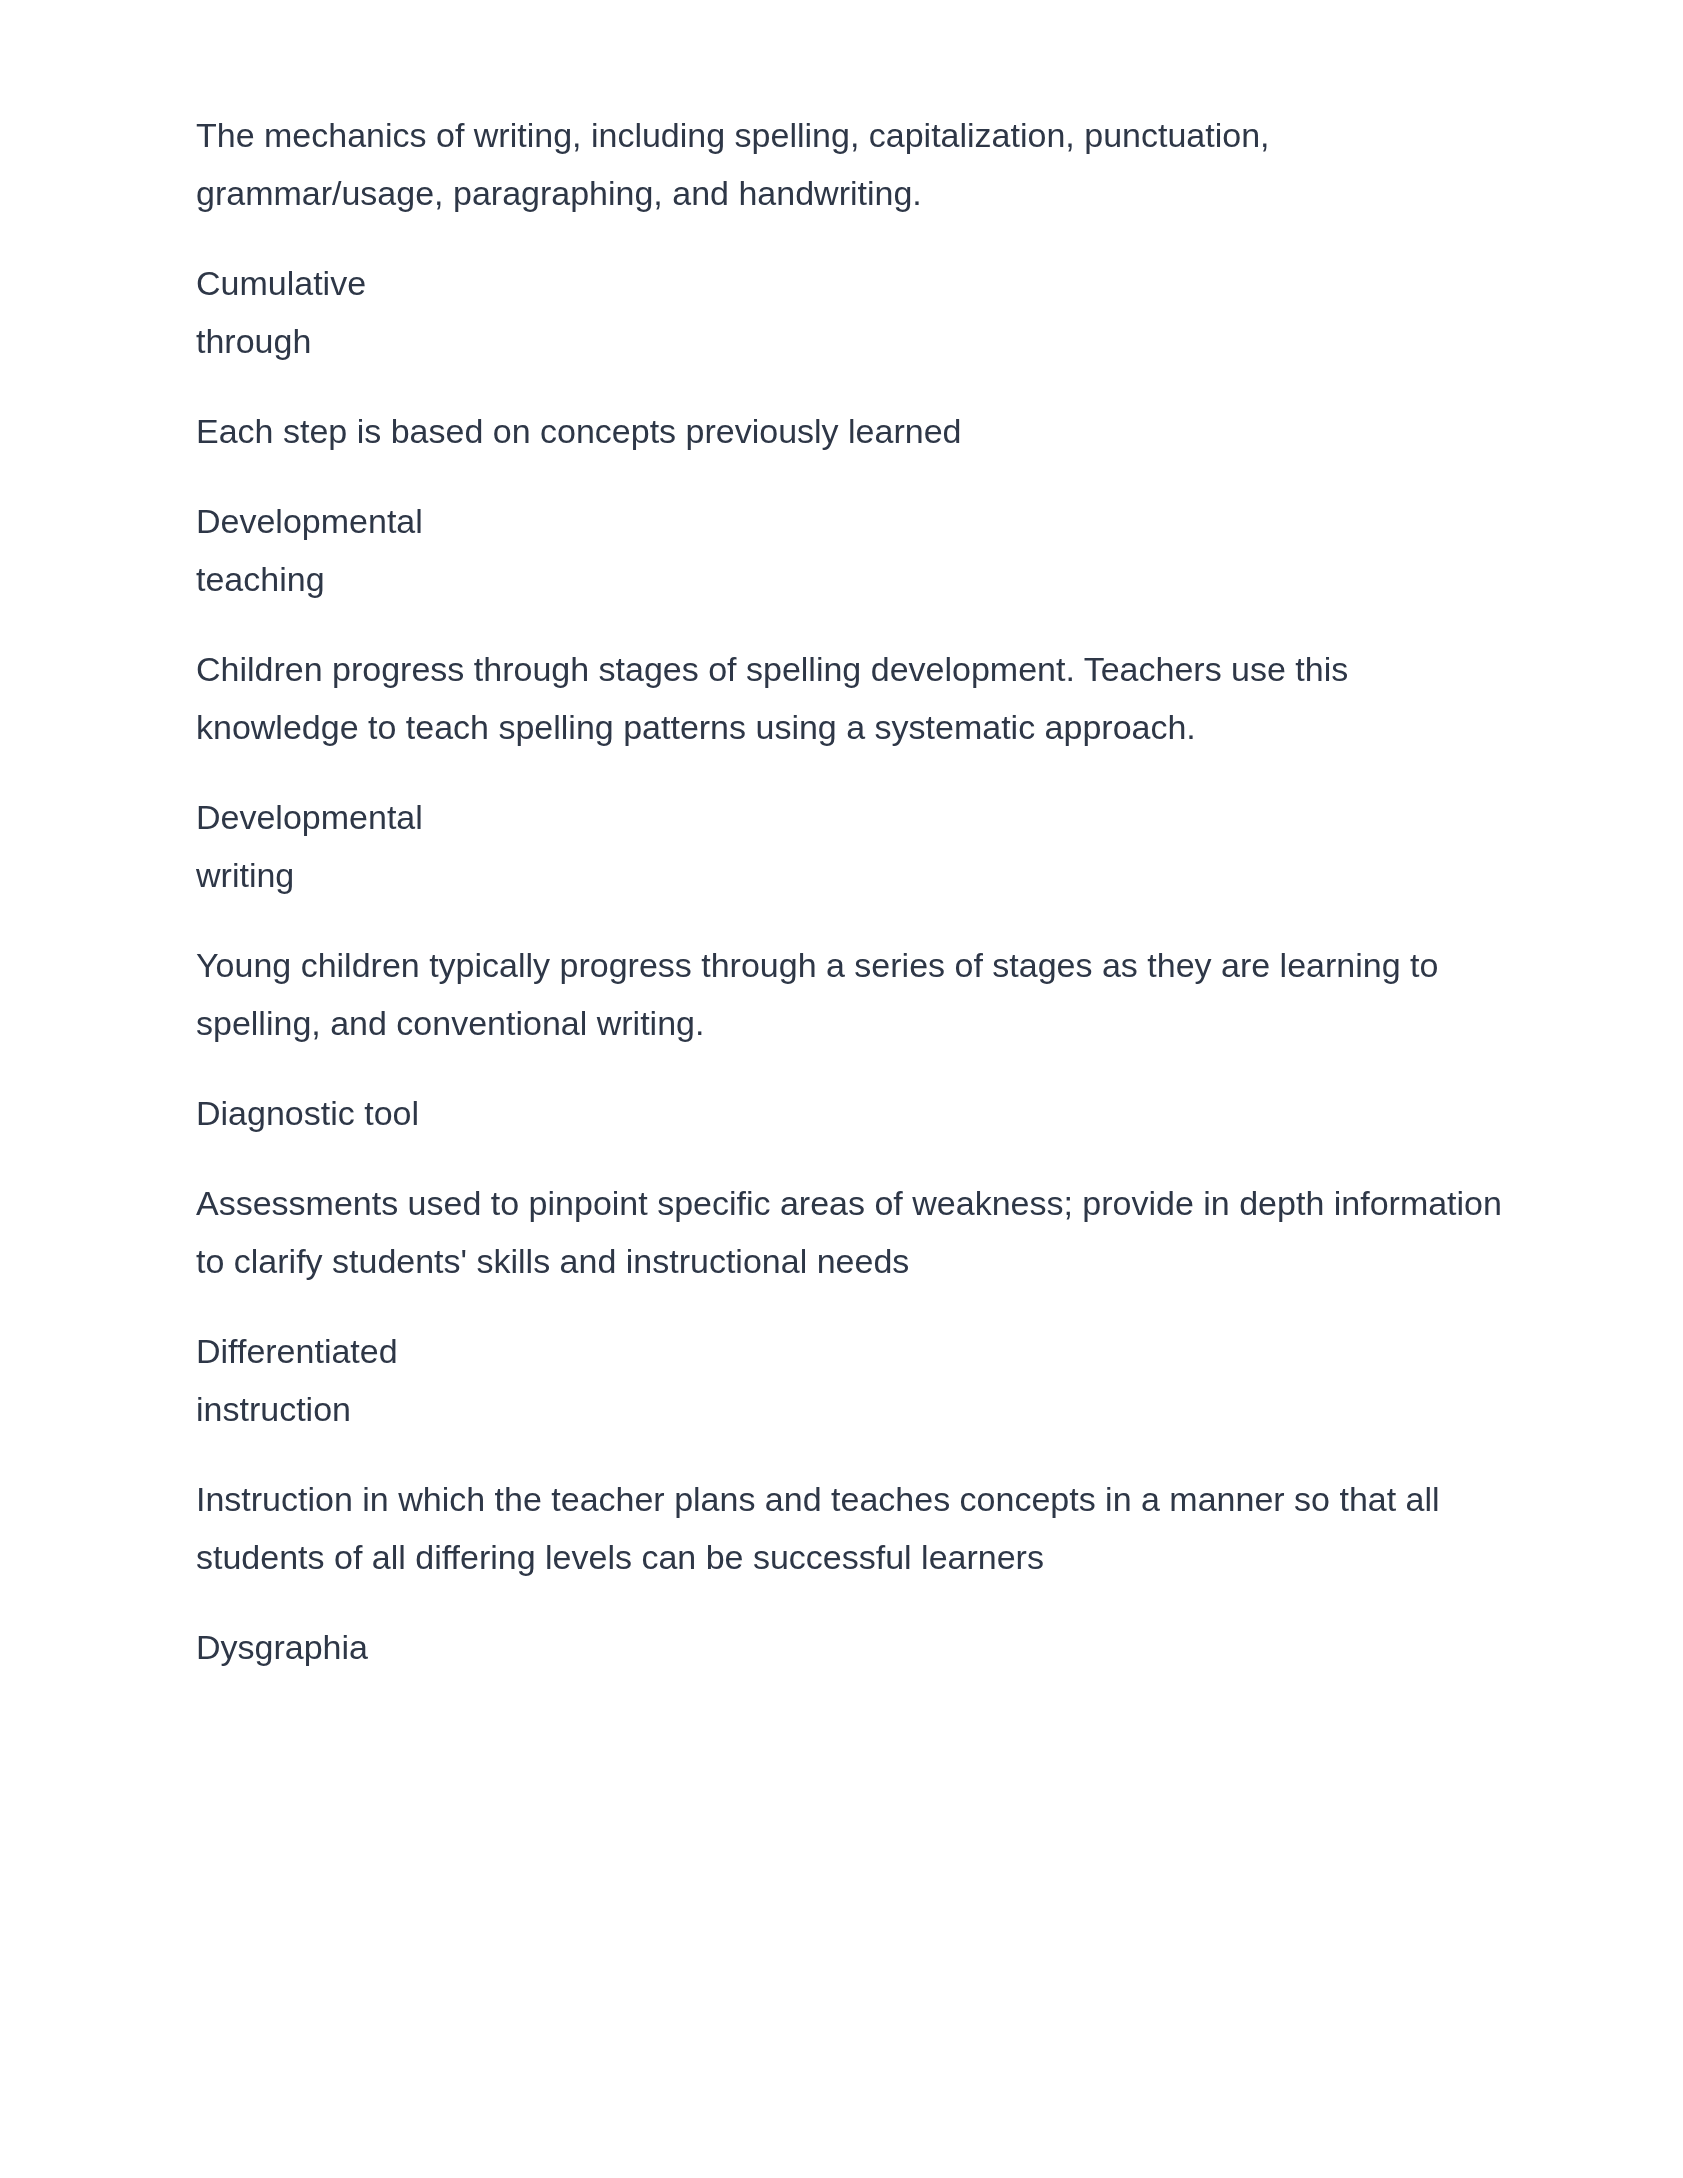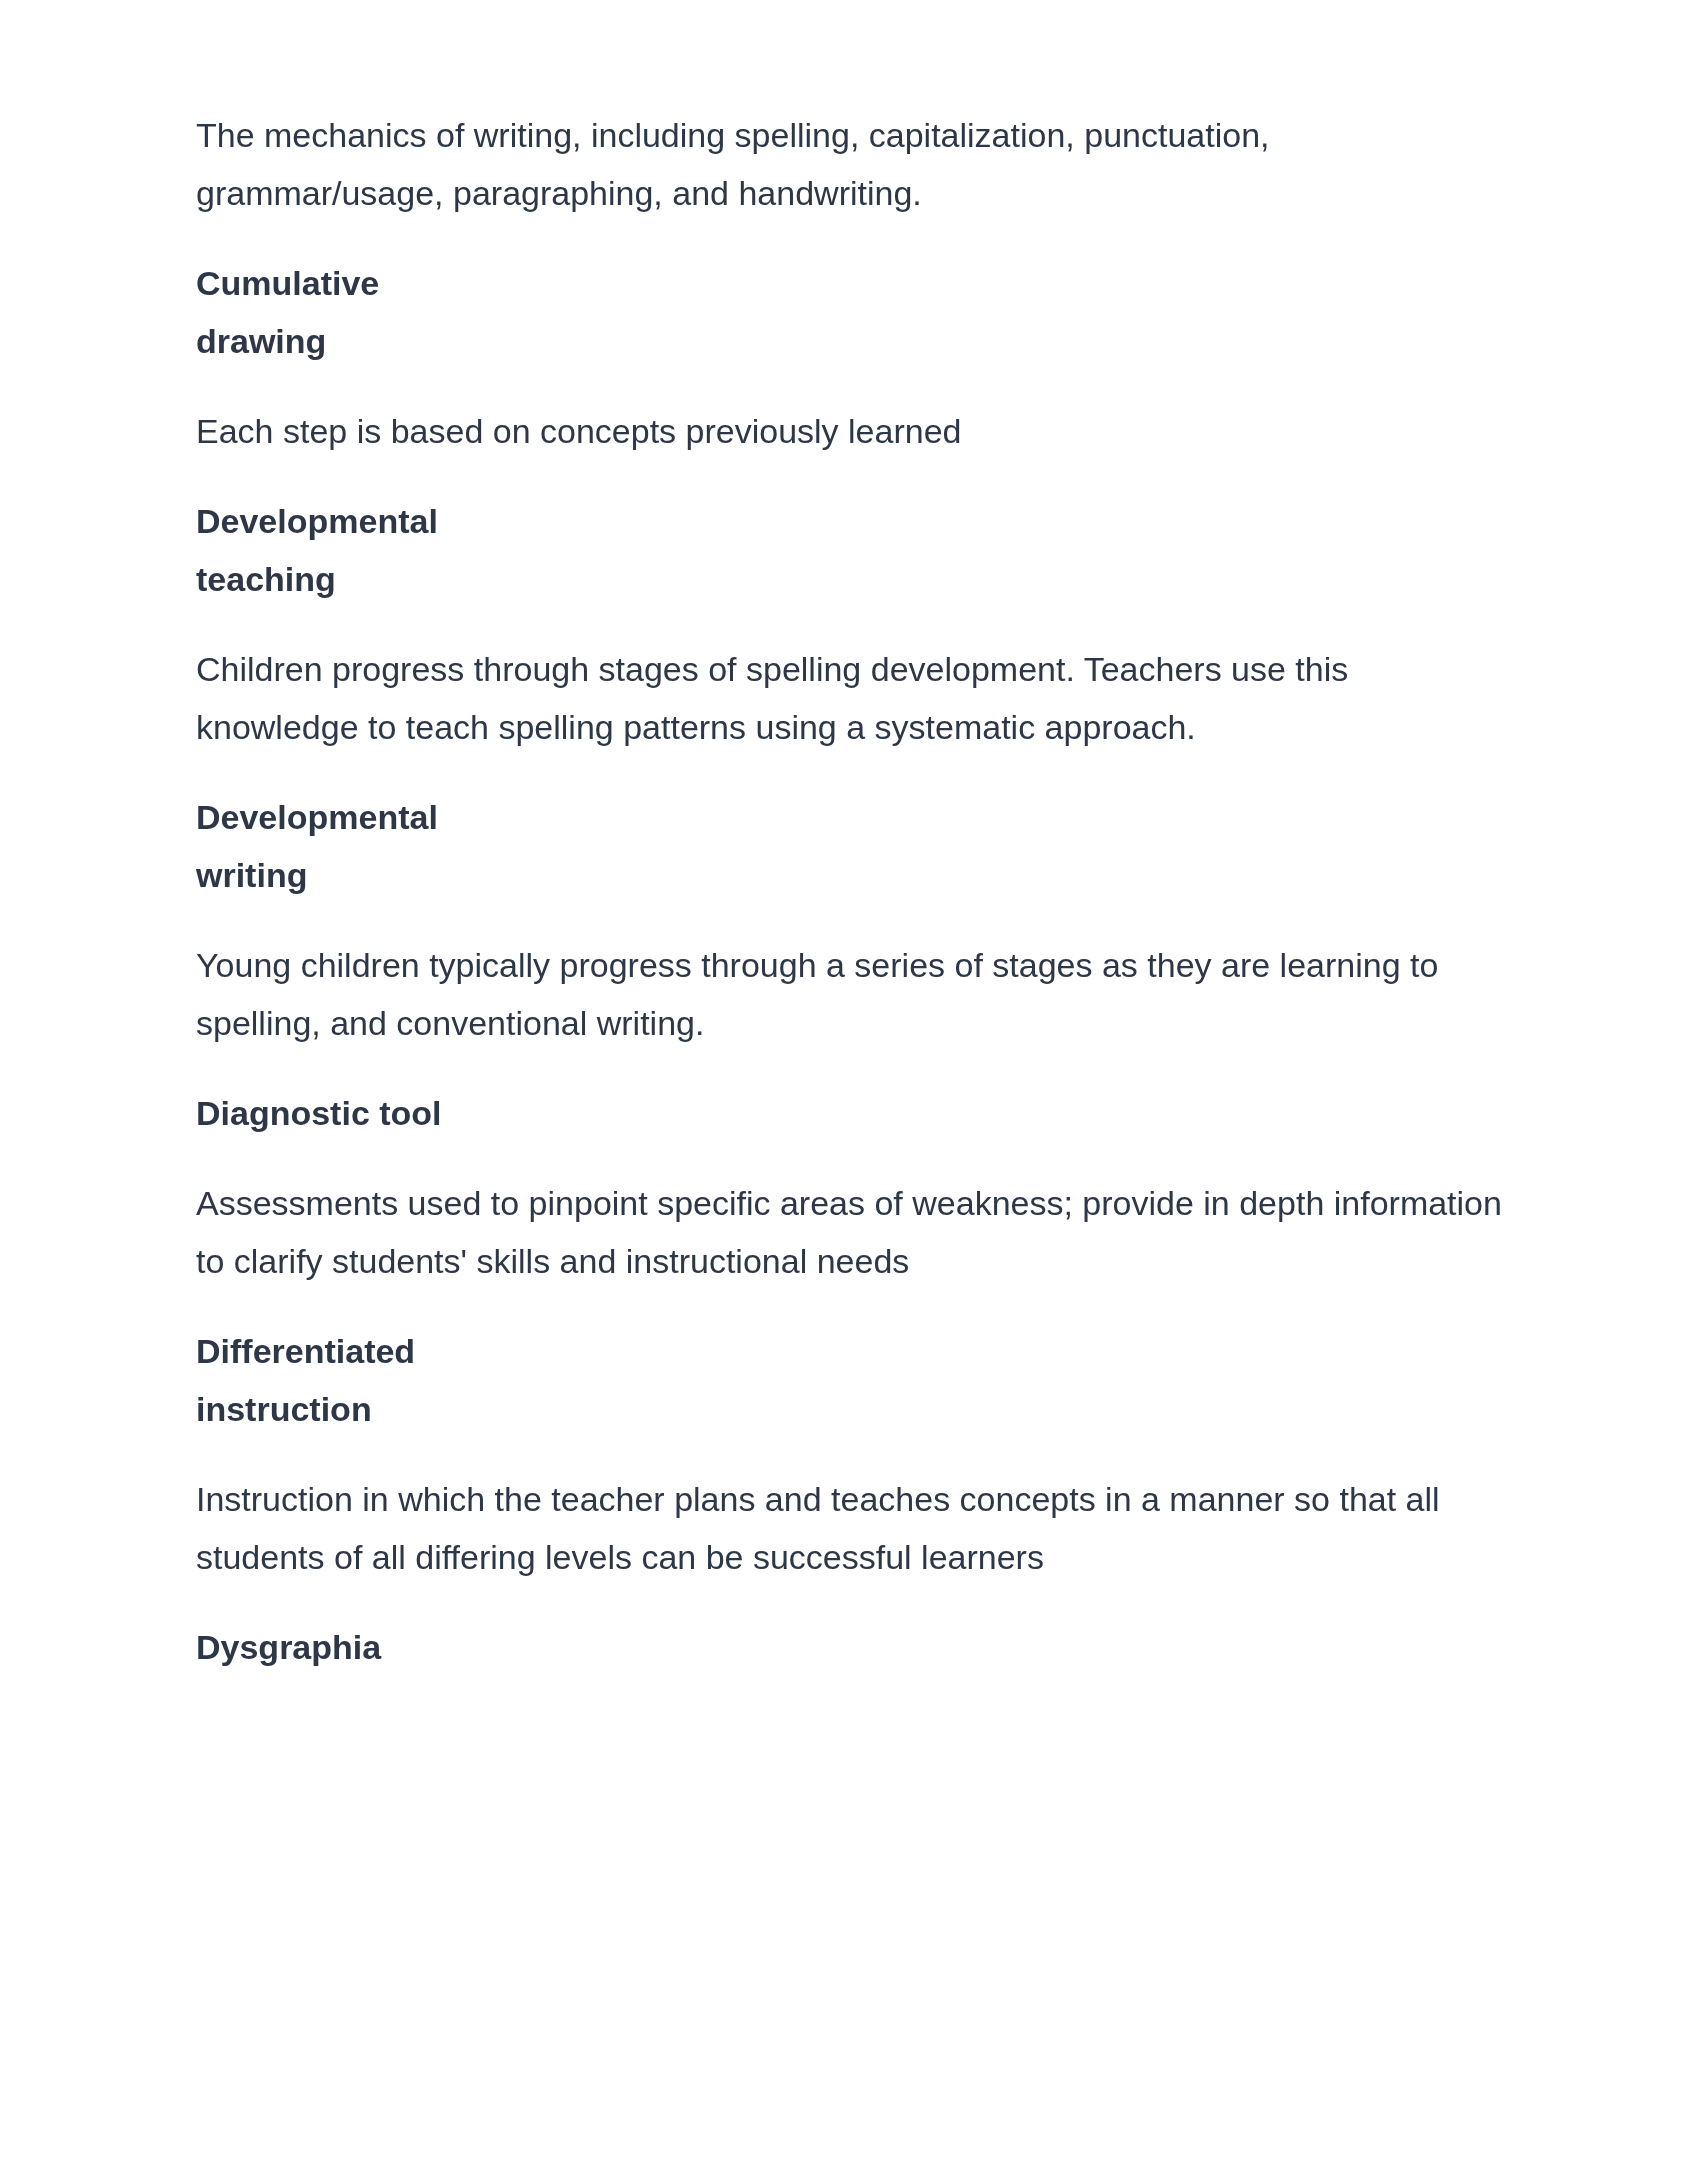--- a/index.html
+++ b/index.html
@@ -25,38 +25,38 @@
     margin: 0 0 32px 0;
   }
   .line {
     font-size: 34px;
     line-height: 58px;
     color: #2e3747;
     white-space: nowrap;
     letter-spacing: 0px;
   }
   .term .line {
-    font-weight: 700;
+    font-weight: 400;
   }
   .definition .line {
     font-weight: 400;
   }
 </style>
 </head>
 <body>
 
 <div class="page">
   <div id="content">
       <div class="block definition">
         <div class="line">The mechanics of writing, including spelling, capitalization, punctuation,</div>
         <div class="line">grammar/usage, paragraphing, and handwriting.</div>
       </div>
       <div class="block term">
         <div class="line">Cumulative</div>
-        <div class="line">drawing</div>
+        <div class="line">through</div>
       </div>
       <div class="block definition">
         <div class="line">Each step is based on concepts previously learned</div>
       </div>
       <div class="block term">
         <div class="line">Developmental</div>
         <div class="line">teaching</div>
       </div>
       <div class="block definition">
         <div class="line">Children progress through stages of spelling development. Teachers use this</div>

